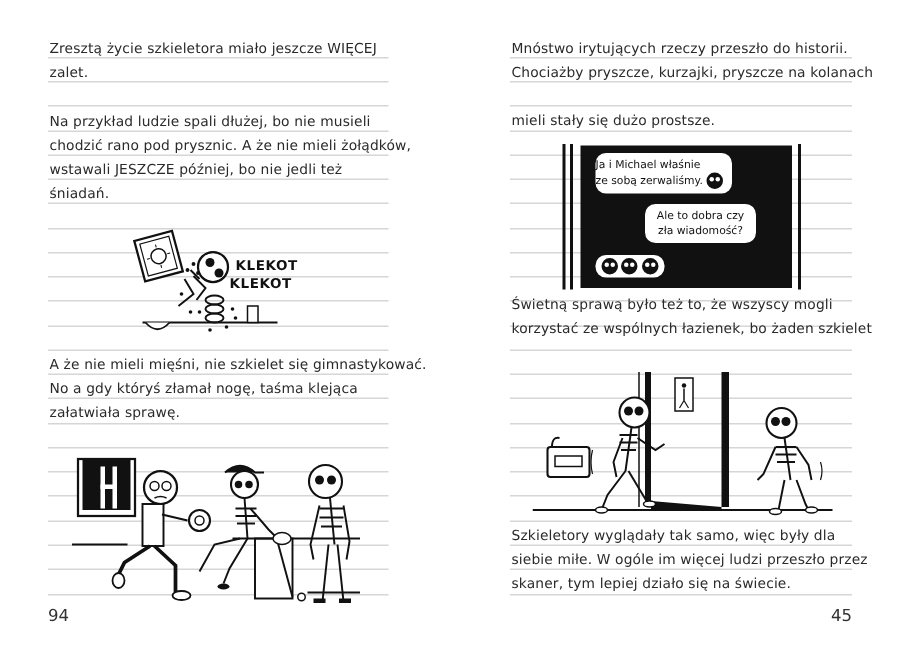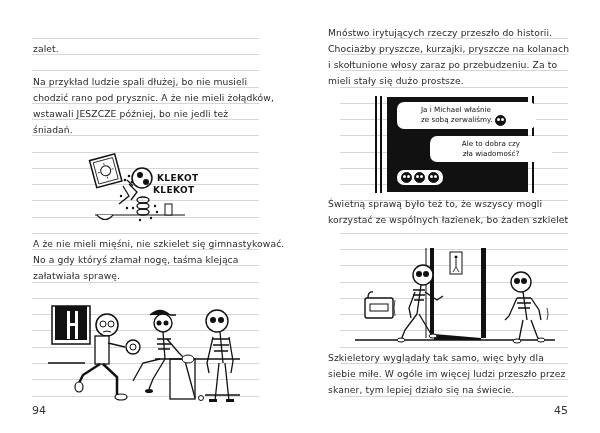--- a/index.html
+++ b/index.html
@@ -7,26 +7,26 @@
          font-family: "DejaVu Sans", sans-serif; color: #222; }
   .page { position: absolute; top: 0; height: 433px; width: 300px; background: #fff; }
   .page.left { left: 0; }
   .page.right { left: 300px; }
   .rule { position: absolute; height: 1px; background: #d6d6d6; }
   .left .rule { left: 32px; width: 227px; }
   .right .rule { left: 40px; width: 228px; }
   .line { position: absolute; font-size: 9.2px; letter-spacing: 0.1px; white-space: nowrap;
           line-height: 12px; color: #2a2a2a; }
   .left .line { left: 33px; }
-  .right .line { left: 28px; }
+  .right .line { left: 41px; }
   .pageno { position: absolute; font-size: 11px; color: #333; top: 404px; }
   .illus { position: absolute; }
   .phone-screen { position: absolute; background: #111; }
   .bubble { position: absolute; background: #fff; border-radius: 7px; font-size: 7.2px;
-            line-height: 10px; padding: 3px 24px; color: #111; }
+            line-height: 10px; padding: 3px 0; color: #111; }
   .emoji { display: inline-block; width: 9px; height: 9px; border-radius: 50%; background: #111;
            border: 1px solid #111; position: relative; vertical-align: middle; }
   .emoji::before, .emoji::after { content: ""; position: absolute; top: 2px; width: 3px; height: 3px;
            background: #fff; border-radius: 50%; }
   .emoji::before { left: 1px; } .emoji::after { right: 1px; }
   .sfx { position: absolute; font-size: 9px; font-weight: bold; letter-spacing: 0.4px; color: #111; line-height: 12px; }
 </style>
 </head>
 <body>
 
@@ -49,20 +49,21 @@
   <div class="rule" style="top:265px"></div>
   <div class="rule" style="top:282px"></div>
   <div class="rule" style="top:298px"></div>
   <div class="rule" style="top:314px"></div>
   <div class="rule" style="top:330px"></div>
   <div class="rule" style="top:347px"></div>
   <div class="rule" style="top:363px"></div>
   <div class="rule" style="top:379px"></div>
   <div class="rule" style="top:396px"></div>
 
+  <div class="line" style="top:27px">Zresztą życie szkieletora miało jeszcze WIĘCEJ</div>
   <div class="line" style="top:43px">zalet.</div>
 
   <div class="line" style="top:76px">Na przykład ludzie spali dłużej, bo nie musieli</div>
   <div class="line" style="top:92px">chodzić rano pod prysznic. A że nie mieli żołądków,</div>
   <div class="line" style="top:108px">wstawali JESZCZE później, bo nie jedli też</div>
   <div class="line" style="top:124px">śniadań.</div>
 
   <svg class="illus" style="left:85px;top:152px" width="110" height="75" viewBox="0 0 110 75">
 
     <line x1="10" y1="63" x2="100" y2="63" stroke="#111" stroke-width="1.2"></line>
@@ -198,21 +199,20 @@
   <div class="rule" style="top:298px"></div>
   <div class="rule" style="top:314px"></div>
   <div class="rule" style="top:330px"></div>
   <div class="rule" style="top:347px"></div>
   <div class="rule" style="top:363px"></div>
   <div class="rule" style="top:379px"></div>
   <div class="rule" style="top:396px"></div>
 
   <div class="line" style="top:27px">Mnóstwo irytujących rzeczy przeszło do historii.</div>
   <div class="line" style="top:43px">Chociażby pryszcze, kurzajki, pryszcze na kolanach</div>
-  <div class="line" style="top:59px">i skołtunione włosy zaraz po przebudzeniu. Za to</div>
   <div class="line" style="top:75px">mieli stały się dużo prostsze.</div>
 
   <div>
     <div style="position:absolute;left:75px;top:96px;width:1.5px;height:97px;background:#111"></div>
     <div style="position:absolute;left:80px;top:96px;width:1.5px;height:97px;background:#111"></div>
     <div style="position:absolute;left:232px;top:96px;width:1.5px;height:97px;background:#111"></div>
     <div class="phone-screen" style="left:87px;top:97px;width:141px;height:95px"></div>
 
     <div class="bubble" style="left:97px;top:102px;width:91px">
       <div>Ja i Michael właśnie</div>

